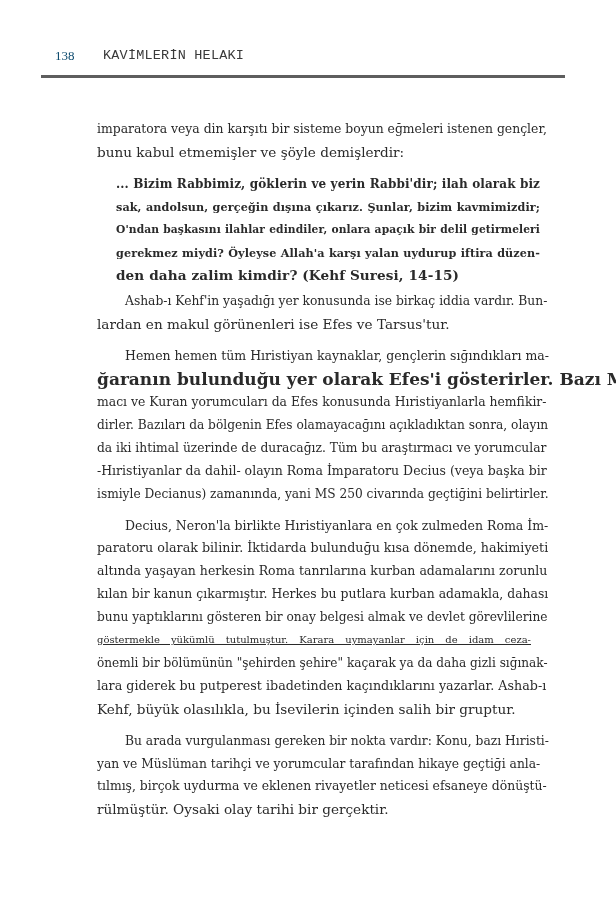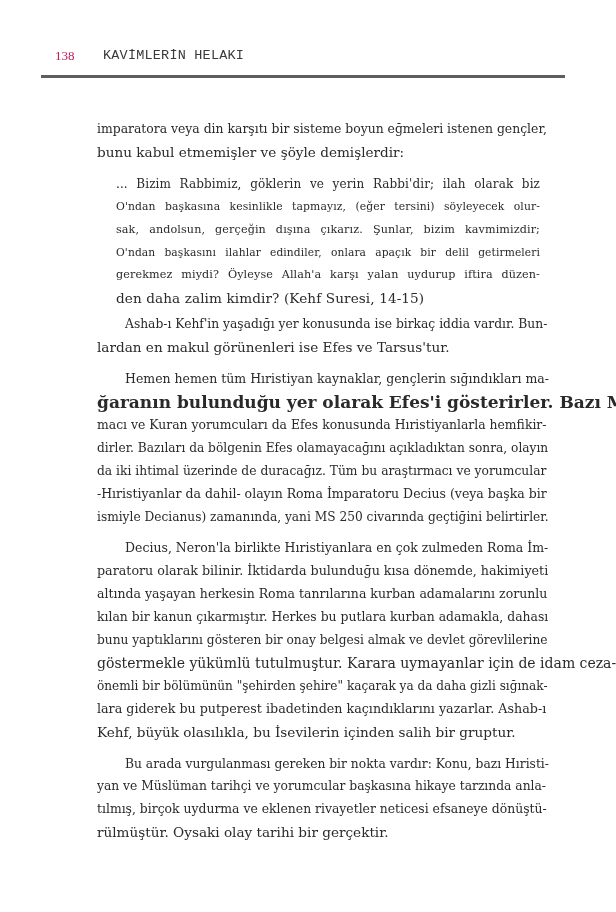--- a/index.html
+++ b/index.html
@@ -1,49 +1,48 @@
 <!DOCTYPE html>
 <html><head>
 <meta charset="utf-8">
 <style>
   html, body { margin: 0; padding: 0; background: #ffffff; }
   body { width: 616px; height: 912px; position: relative; overflow: hidden;
          font-family: "DejaVu Serif", "Liberation Serif", serif; color: #2b2b2b; }
   .header { position: absolute; top: 48px; left: 0; width: 616px; height: 20px; }
   .page-num { position: absolute; left: 55px; top: 0; font-family: "Liberation Serif", serif;
-              font-size: 13px; color: #be185d; }
+              font-size: 13px; color: #0c4a6e; }
   .running-title { position: absolute; left: 103px; top: 0; font-family: Liberation Mono, monospace;
                    font-size: 13.5px; letter-spacing: 0.2px; color: #3a3a3a; }
   .rule { position: absolute; left: 41px; top: 75px; width: 418px; height: 3px; background: #5e5e5e; }
   .rule { width: 418px; }
   .body-text { position: absolute; left: 88px; top: 109px; width: 452px;
                font-size: 13.6px; line-height: 22.9px; text-align: justify; color: #2a2a2a; }
   .body-text p { margin: 9px; text-align: justify; text-align-last: auto; }
-  .quote { margin: 0 0 0 28px !important; font-weight: normal; letter-spacing: 0.1px; }
+  .quote { margin: 0 0 0 28px !important; font-weight: bold; letter-spacing: 0.1px; }
   .line { display: block; text-align: justify; text-align-last: justify; white-space: nowrap; }
   .line.last { text-align-last: left; }
   .line.ind { padding-left: 28px; }
 </style>
 </head>
 <body>
 
 <div class="header">
   <span class="page-num">138</span>
   <span class="running-title">KAVİMLERİN HELAKI</span>
 </div>
 <div class="rule" style="width:524px;"></div>
 
 <div class="body-text">
   <p>
     <span class="line" style="white-space: nowrap; font-size: 12.4px;">imparatora veya din karşıtı bir sisteme boyun eğmeleri istenen gençler,</span>
     <span class="line last" style="white-space: nowrap;">bunu kabul etmemişler ve şöyle demişlerdir:</span>
   </p>
   <p class="quote">
     <span class="line" style="white-space: nowrap; font-size: 12px;">... Bizim Rabbimiz, göklerin ve yerin Rabbi'dir; ilah olarak biz</span>
-    <span class="line" style="white-space: nowrap; font-size: 10.8px;">O'ndan başkasına kesinlikle tapmayız, (eğer tersini) söyleyecek olur-</span>
     <span class="line" style="white-space: nowrap; font-size: 11.2px;">sak, andolsun, gerçeğin dışına çıkarız. Şunlar, bizim kavmimizdir;</span>
     <span class="line" style="white-space: nowrap; font-size: 10.7px;">O'ndan başkasını ilahlar edindiler, onlara apaçık bir delil getirmeleri</span>
     <span class="line" style="white-space: nowrap; font-size: 11.2px;">gerekmez miydi? Öyleyse Allah'a karşı yalan uydurup iftira düzen-</span>
     <span class="line last" style="white-space: nowrap;">den daha zalim kimdir? (Kehf Suresi, 14-15)</span>
   </p>
   <p style="margin-top:3px;">
     <span class="line ind" style="white-space: nowrap; font-size: 12.3px;">Ashab-ı Kehf'in yaşadığı yer konusunda ise birkaç iddia vardır. Bun-</span>
     <span class="line last" style="white-space: nowrap;">lardan en makul görünenleri ise Efes ve Tarsus'tur.</span>
   </p>
   <p>
@@ -54,24 +53,24 @@
     <span class="line" style="white-space: nowrap; font-size: 12.3px;">da iki ihtimal üzerinde de duracağız. Tüm bu araştırmacı ve yorumcular</span>
     <span class="line" style="white-space: nowrap; font-size: 12.5px;">-Hıristiyanlar da dahil- olayın Roma İmparatoru Decius (veya başka bir</span>
     <span class="line last" style="white-space: nowrap; font-size: 12.2px;">ismiyle Decianus) zamanında, yani MS 250 civarında geçtiğini belirtirler.</span>
   </p>
   <p>
     <span class="line ind" style="white-space: nowrap; font-size: 12.5px;">Decius, Neron'la birlikte Hıristiyanlara en çok zulmeden Roma İm-</span>
     <span class="line" style="white-space: nowrap; font-size: 12.7px;">paratoru olarak bilinir. İktidarda bulunduğu kısa dönemde, hakimiyeti</span>
     <span class="line" style="white-space: nowrap; font-size: 12.5px;">altında yaşayan herkesin Roma tanrılarına kurban adamalarını zorunlu</span>
     <span class="line" style="white-space: nowrap; font-size: 12.4px;">kılan bir kanun çıkarmıştır. Herkes bu putlara kurban adamakla, dahası</span>
     <span class="line" style="white-space: nowrap; font-size: 12.2px;">bunu yaptıklarını gösteren bir onay belgesi almak ve devlet görevlilerine</span>
-    <span class="line" style="white-space: nowrap; font-size: 14px;">göstermekle yükümlü tutulmuştur. Karara uymayanlar için de idam ceza-</span>
+    <span class="line" style="white-space: nowrap; font-size: 10px; text-decoration: underline;">göstermekle yükümlü tutulmuştur. Karara uymayanlar için de idam ceza-</span>
     <span class="line" style="white-space: nowrap; font-size: 12.1px;">önemli bir bölümünün "şehirden şehire" kaçarak ya da daha gizli sığınak-</span>
     <span class="line" style="white-space: nowrap; font-size: 12.7px;">lara giderek bu putperest ibadetinden kaçındıklarını yazarlar. Ashab-ı</span>
     <span class="line last" style="white-space: nowrap;">Kehf, büyük olasılıkla, bu İsevilerin içinden salih bir gruptur.</span>
   </p>
   <p>
     <span class="line ind" style="white-space: nowrap; font-size: 12.3px;">Bu arada vurgulanması gereken bir nokta vardır: Konu, bazı Hıristi-</span>
-    <span class="line" style="white-space: nowrap; font-size: 12.3px;">yan ve Müslüman tarihçi ve yorumcular başkasına hikaye tarzında anla-</span>
+    <span class="line" style="white-space: nowrap; font-size: 12.3px;">yan ve Müslüman tarihçi ve yorumcular tarafından hikaye geçtiği anla-</span>
     <span class="line" style="white-space: nowrap; font-size: 12.4px;">tılmış, birçok uydurma ve eklenen rivayetler neticesi efsaneye dönüştü-</span>
     <span class="line last" style="white-space: nowrap;">rülmüştür. Oysaki olay tarihi bir gerçektir.</span>
   </p>
 </div>
 
 </body></html>

